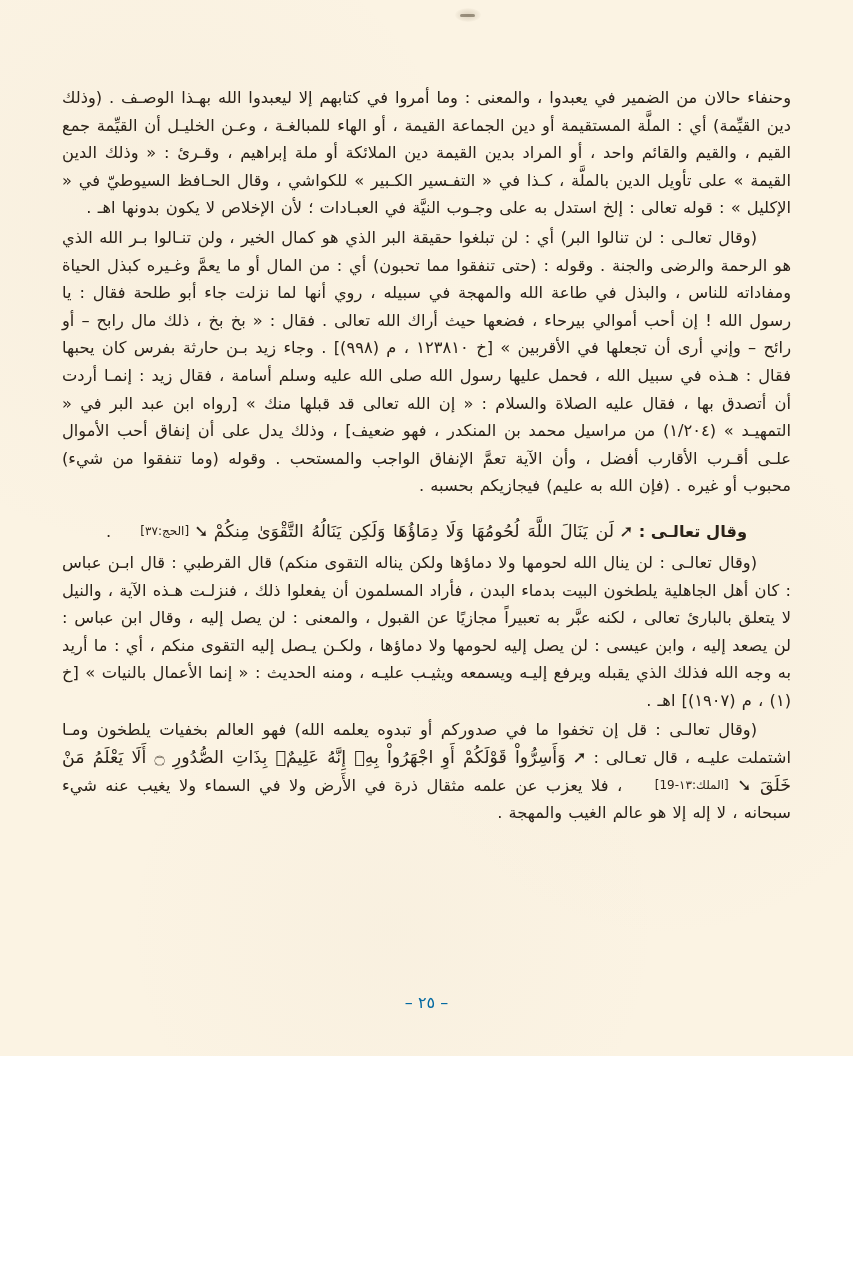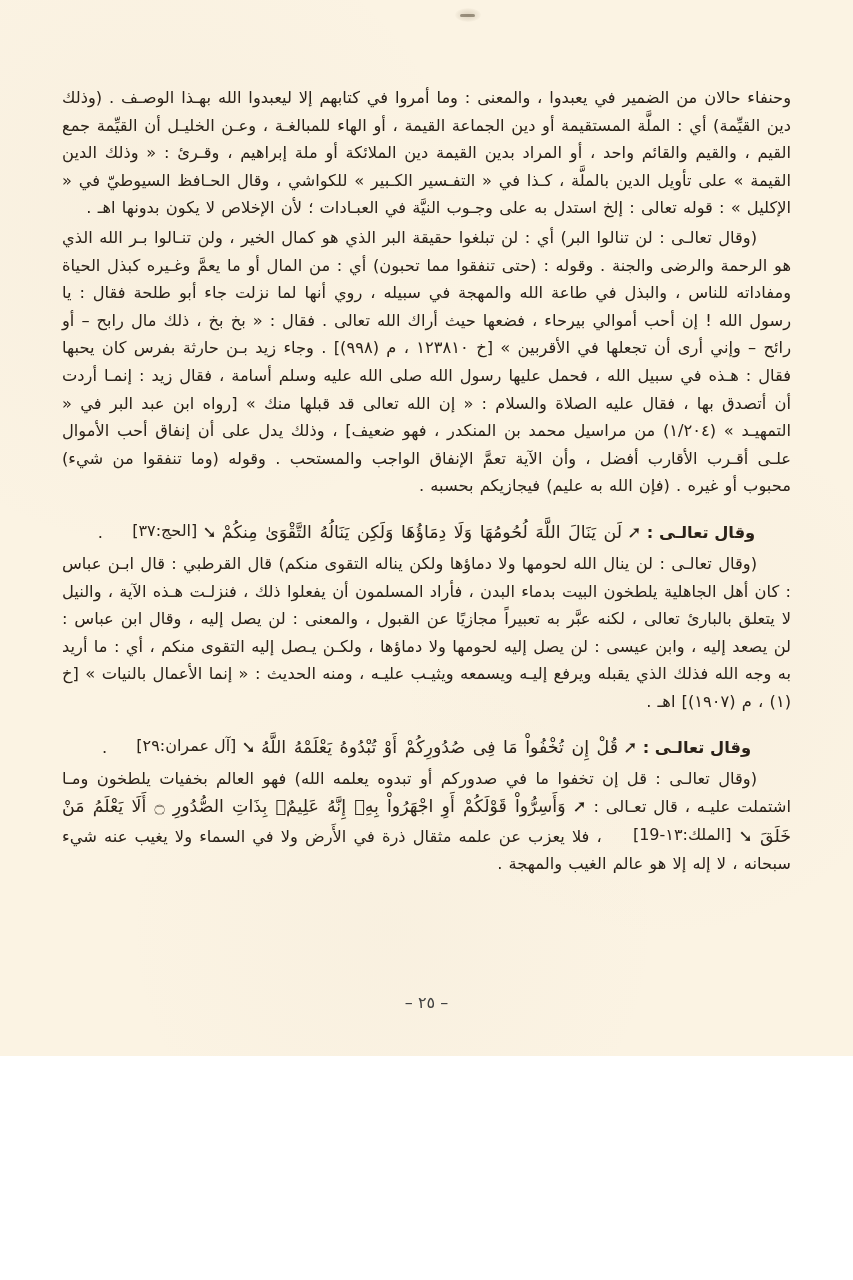--- a/index.html
+++ b/index.html
@@ -74,36 +74,36 @@
   }
   .verse-intro { font-weight: bold; text-align: right; }
   .ayah {
     font-size: 17.4px;
     letter-spacing: 0.3px;
     word-spacing: 2px;
     margin-top: 16px;
   }
   .brace { font-size: 17px; }
   .ref {
-    font-size: 16px;
+    font-size: 12px;
     vertical-align: 2px;
     letter-spacing: 0;
     word-spacing: 0;
     padding-left: 24px;
   }
 
   .footer {
     position: absolute;
     bottom: 44px;
     left: 0;
     right: 0;
     text-align: center;
     font-size: 16px;
     letter-spacing: 2px;
-    color: #404040;
+    color: #0369a1;
   }
 
   
   .paper-noise {
     position: absolute;
     inset: 0;
     pointer-events: none;
     background:
       radial-gradient(circle at 18% 22%, rgba(190,170,140,0.05) 0%, rgba(190,170,140,0) 30%),
       radial-gradient(circle at 78% 64%, rgba(190,170,140,0.05) 0%, rgba(190,170,140,0) 28%),
@@ -128,28 +128,20 @@
       <span class="verse-intro">وقال تعالـى :</span>
       <span class="brace">➚</span>
       <span class="ayah">لَن يَنَالَ اللَّهَ لُحُومُهَا وَلَا دِمَاؤُهَا وَلَكِن يَنَالُهُ التَّقْوَىٰ مِنكُمْ</span>
       <span class="brace">➘</span>
       <span class="ref">[الحج:٣٧]</span>
       <span>.</span>
     </p>
 
     <p class="para indent">(وقال تعالـى : لن ينال الله لحومها ولا دماؤها ولكن يناله التقوى منكم) قال القرطبي : قال ابـن عباس : كان أهل الجاهلية يلطخون البيت بدماء البدن ، فأراد المسلمون أن يفعلوا ذلك ، فنزلـت هـذه الآية ، والنيل لا يتعلق بالبارئ تعالى ، لكنه عبَّر به تعبيراً مجازيًا عن القبول ، والمعنى : لن يصل إليه ، وقال ابن عباس : لن يصعد إليه ، وابن عيسى : لن يصل إليه لحومها ولا دماؤها ، ولكـن يـصل إليه التقوى منكم ، أي : ما أريد به وجه الله فذلك الذي يقبله ويرفع إليـه ويسمعه ويثيـب عليـه ، ومنه الحديث : « إنما الأعمال بالنيات » [خ (١) ، م (١٩٠٧)] اهـ .</p>
 
-    <p class="verse-line">
-      <span class="verse-intro">وقال تعالـى :</span>
-      <span class="brace">➚</span>
-      <span class="ayah">قُلْ إِن تُخْفُواْ مَا فِى صُدُورِكُمْ أَوْ تُبْدُوهُ يَعْلَمْهُ اللَّهُ</span>
-      <span class="brace">➘</span>
-      <span class="ref">[آل عمران:٢٩]</span>
-      <span>.</span>
-    </p>
 
     <p class="para indent">
       <span>(وقال تعالـى : قل إن تخفوا ما في صدوركم أو تبدوه يعلمه الله) فهو العالم بخفيات يلطخون ومـا اشتملت عليـه ، قال تعـالى :</span>
       <span class="brace">➚</span>
       <span class="ayah">وَأَسِرُّواْ قَوْلَكُمْ أَوِ اجْهَرُواْ بِهِۢ إِنَّهُ عَلِيمٌۢ بِذَاتِ الصُّدُورِ ۝ أَلَا يَعْلَمُ مَنْ خَلَقَ</span>
       <span class="brace">➘</span>
       <span class="ref">[الملك:١٣-19]</span>
       <span>، فلا يعزب عن علمه مثقال ذرة في الأَرض ولا في السماء ولا يغيب عنه شيء سبحانه ، لا إله إلا هو عالم الغيب والمهجة .</span>
     </p>
 

